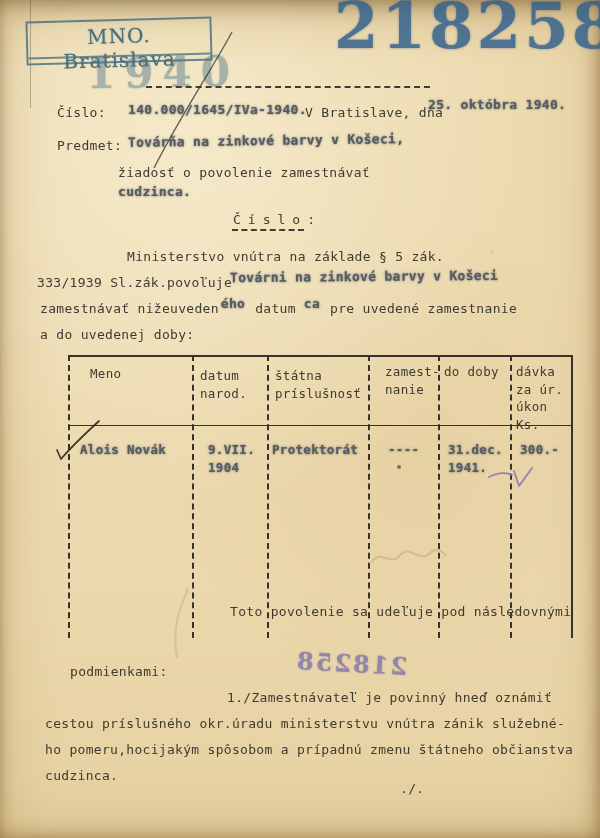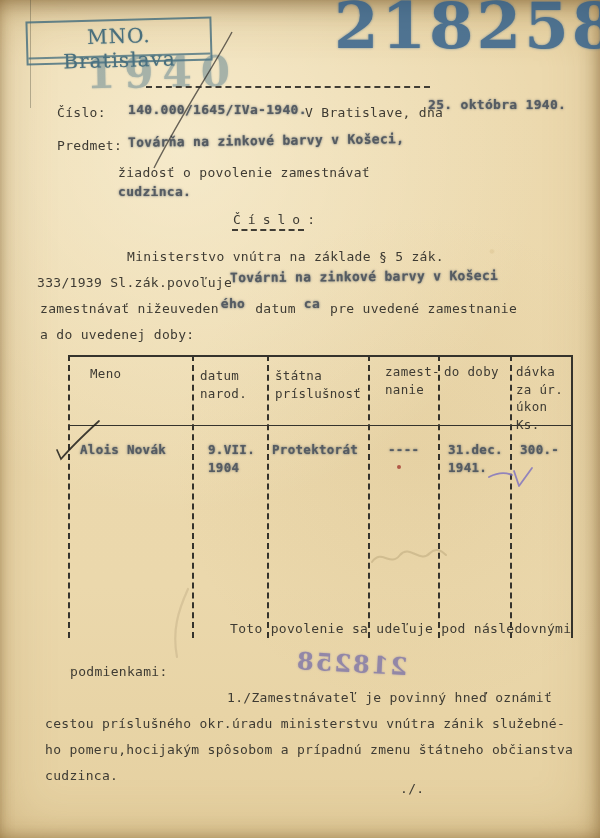--- a/index.html
+++ b/index.html
@@ -141,21 +141,21 @@
     <div class="typed cell carbon" style="left:12px;top:86px;">Alois Novák</div>
     <div class="typed cell carbon pre" style="left:140px;top:86px;">9.VII.
 1904</div>
     <div class="typed cell carbon" style="left:204px;top:86px;">Protektorát</div>
     <div class="typed cell carbon" style="left:320px;top:86px;">----</div>
     <div class="typed cell carbon pre" style="left:380px;top:86px;">31.dec.
 1941.</div>
     <div class="typed cell carbon" style="left:452px;top:86px;">300.-</div>
   </div>
 
-  <div class="typed" style="left:230px;top:620px;">Toto povolenie sa udeľuje pod následovnými</div>
+  <div class="typed" style="left:230px;top:603px;">Toto povolenie sa udeľuje pod následovnými</div>
   <div class="typed" style="left:70px;top:663px;">podmienkami:</div>
 
   <div class="mirrored">218258</div>
 
   <div class="typed" style="left:227px;top:689px;">1./Zamestnávateľ je povinný hneď oznámiť</div>
   <div class="typed" style="left:45px;top:741px;">ho pomeru,hocijakým spôsobom a prípadnú zmenu štátneho občianstva</div>
   <div class="typed" style="left:45px;top:715px;">cestou príslušného okr.úradu ministerstvu vnútra zánik služebné-</div>
   <div class="typed" style="left:45px;top:767px;">cudzinca.</div>
 
   <div class="typed" style="left:400px;top:780px;">./.</div>

